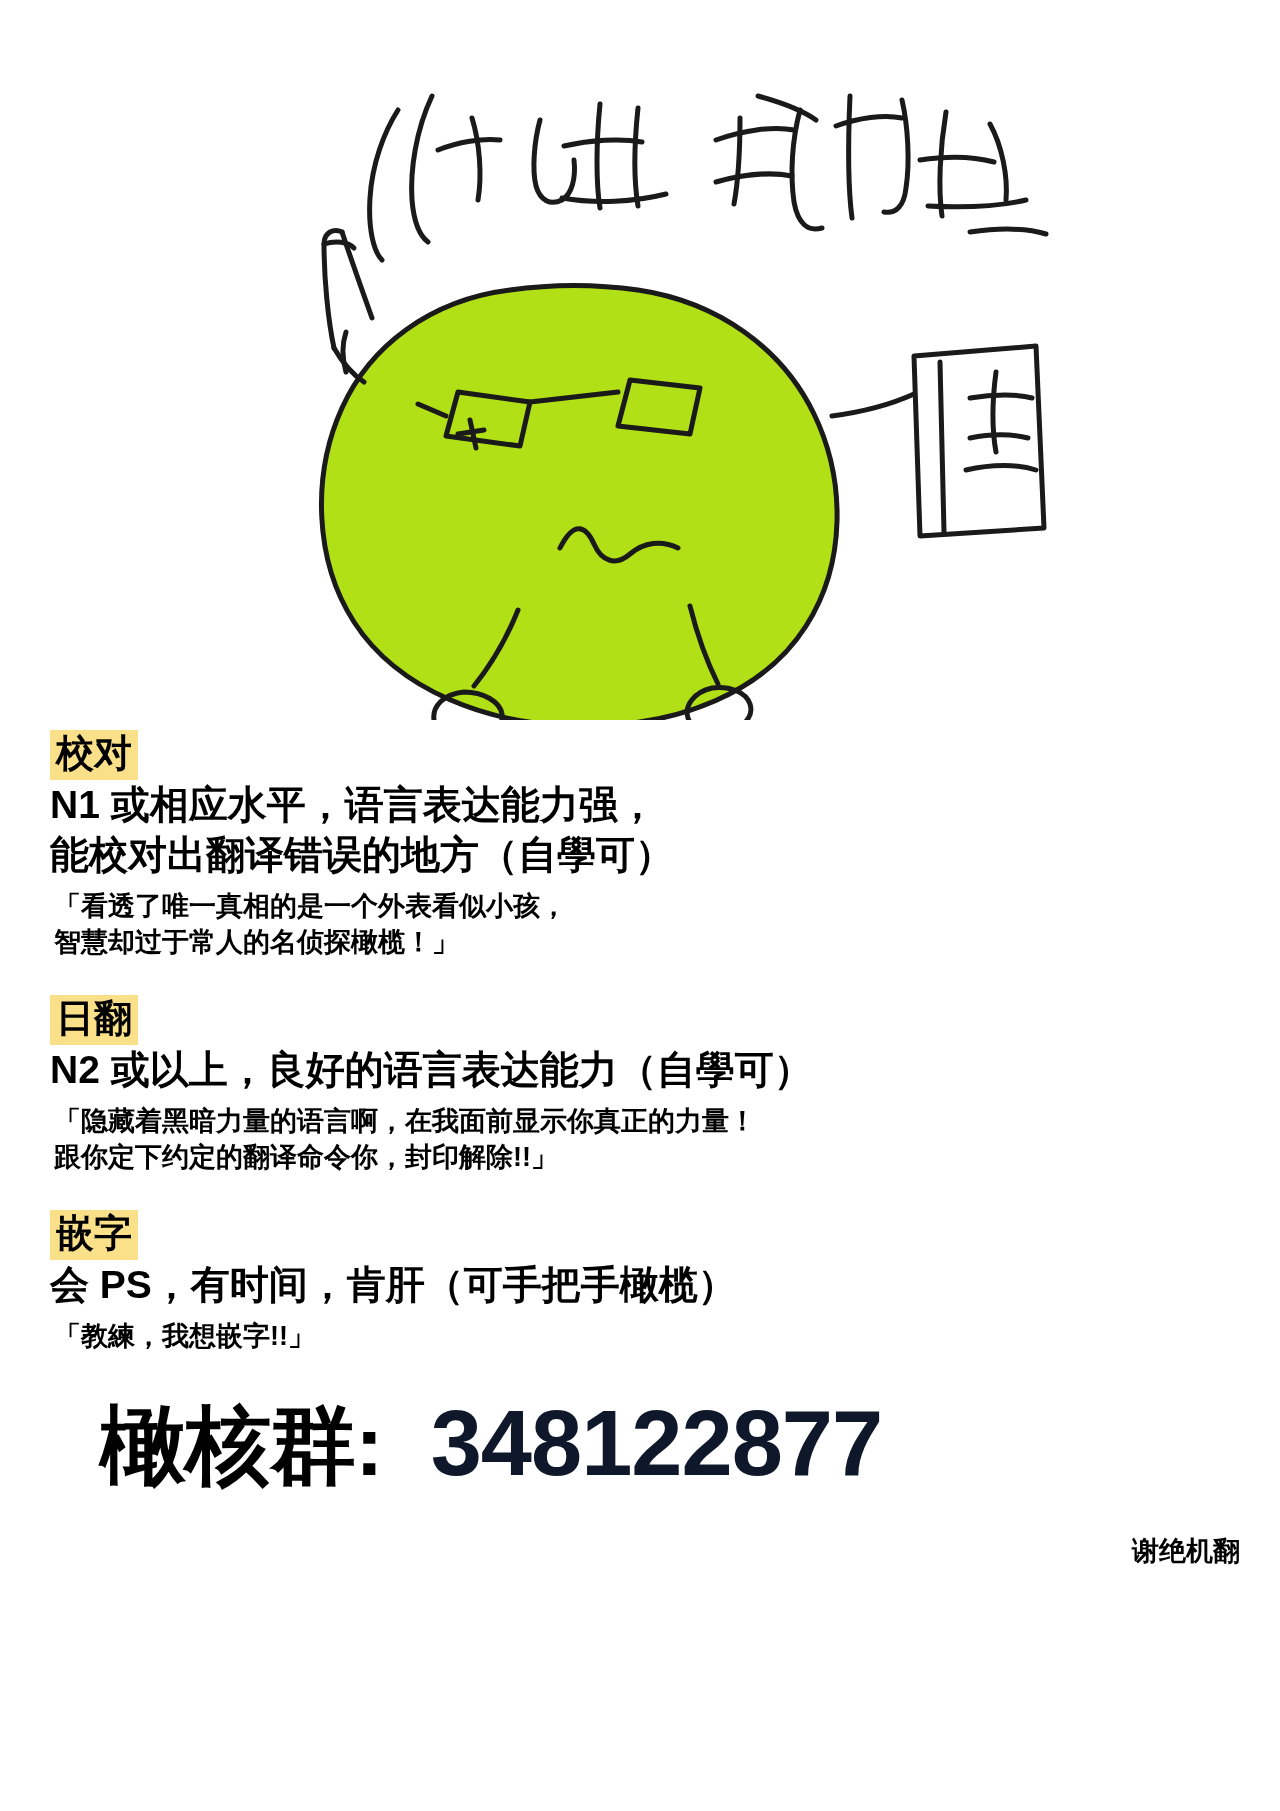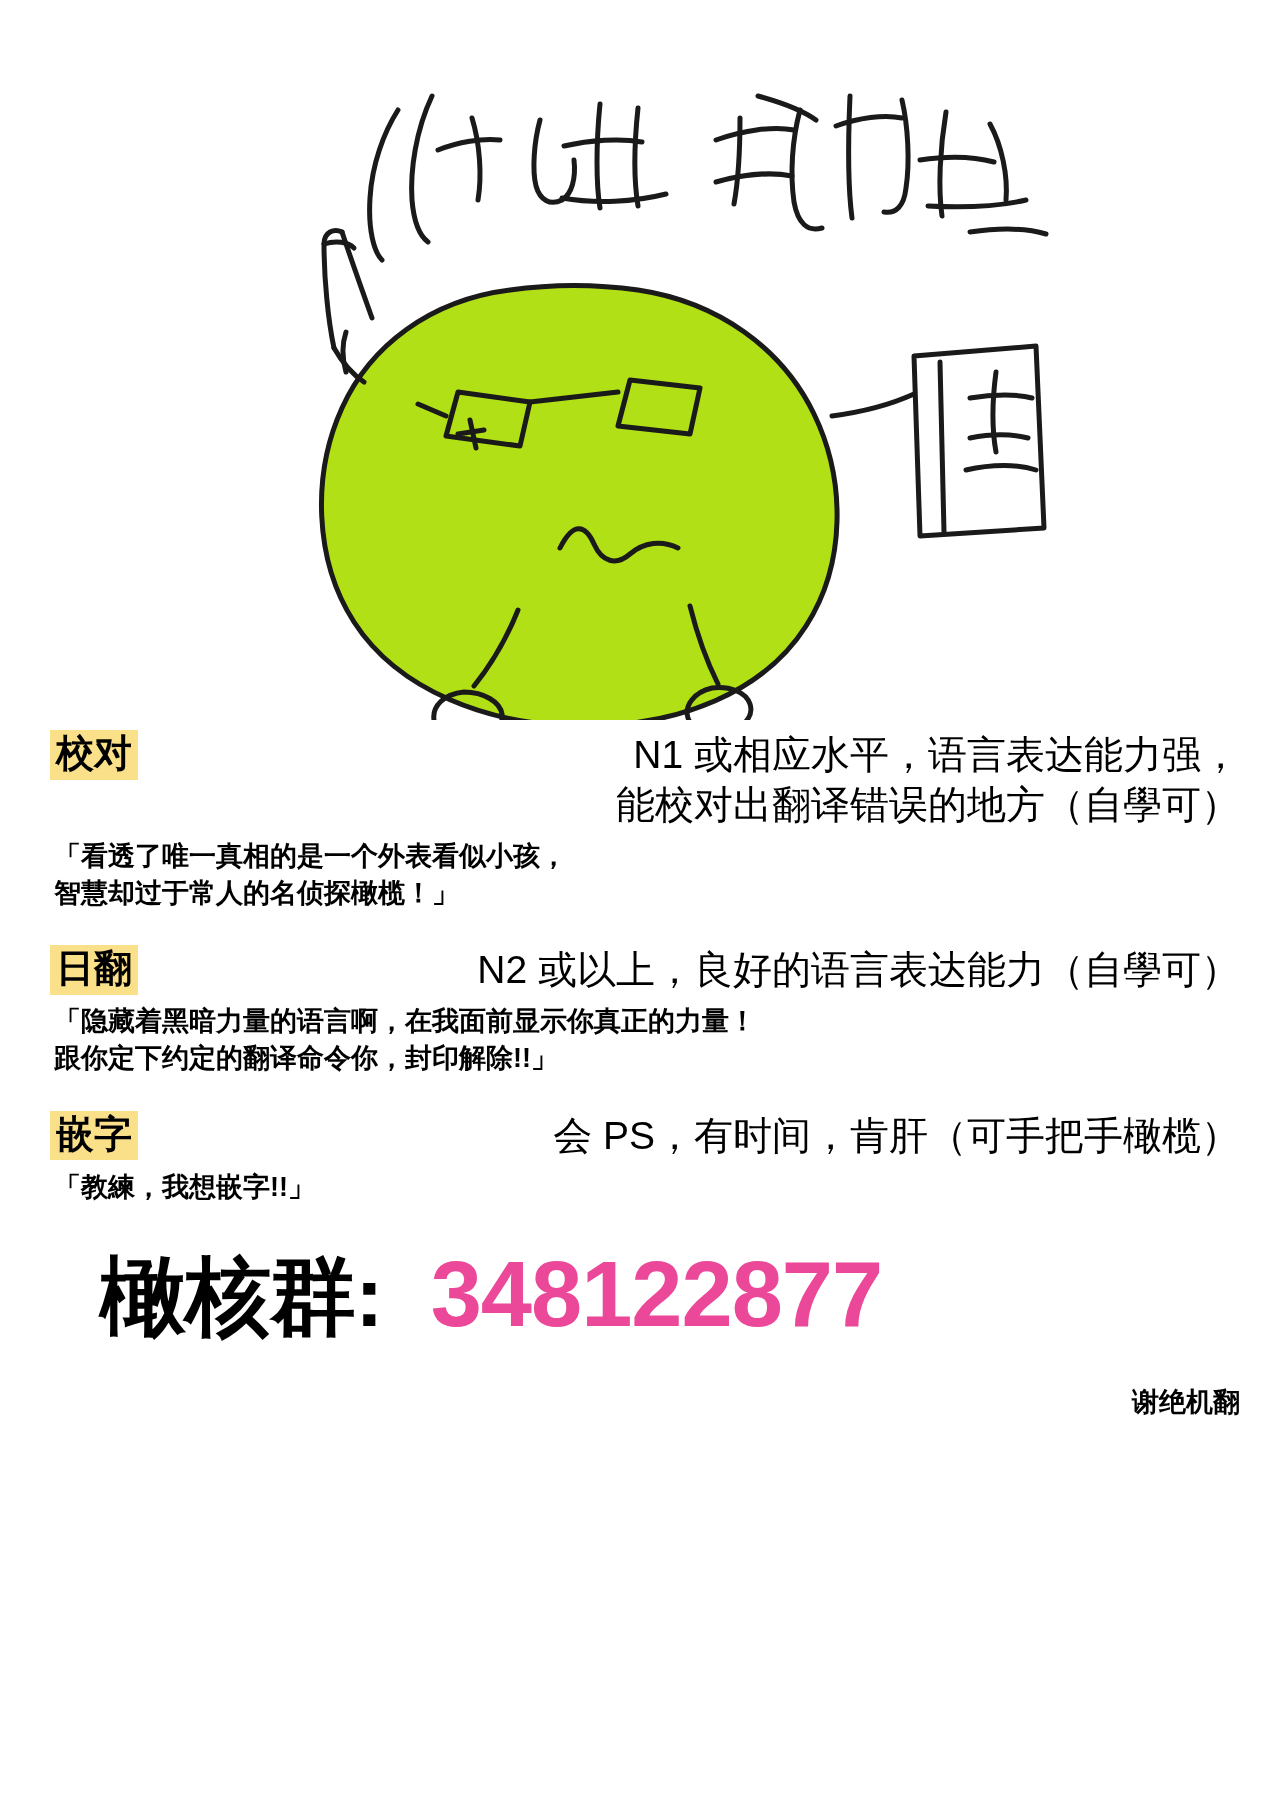--- a/index.html
+++ b/index.html
@@ -41,38 +41,38 @@
     margin-top: 10px;
   }
   .role-block {
     margin-bottom: 34px;
   }
   .role-head {
     display: flex;
     align-items: flex-start;
     flex-wrap: wrap;
     line-height: 1.32;
+    flex-direction: column;
   }
   .role-tag {
     background: #fbe08a;
     font-weight: bold;
     font-size: 38px;
     line-height: 1.15;
     padding: 2px 6px 4px 6px;
     margin-right: 12px;
     white-space: nowrap;
     flex: 0 0 auto;
   }
   .role-req {
     font-size: 39px;
-    font-weight: normal;
+    font-weight: bold;
     line-height: 1.28;
     flex: 1 1 auto;
     min-width: 0;
-    text-align: right;
   }
   .role-quote {
     font-size: 27px;
     font-weight: bold;
     line-height: 1.36;
     margin-top: 8px;
     margin-left: 4px;
   }
   .role-quote .q-line {
     display: block;
@@ -88,21 +88,21 @@
     gap: 48px;
   }
   .group-label {
     font-size: 86px;
     font-weight: bold;
     letter-spacing: -1px;
   }
   .group-number {
     font-size: 92px;
     font-weight: bold;
-    color: #ec4899;
+    color: #0f172a;
     letter-spacing: -1px;
   }
 
   
   .footnotes {
     margin-top: 26px;
     text-align: right;
     line-height: 1.5;
   }
   .footnote {

